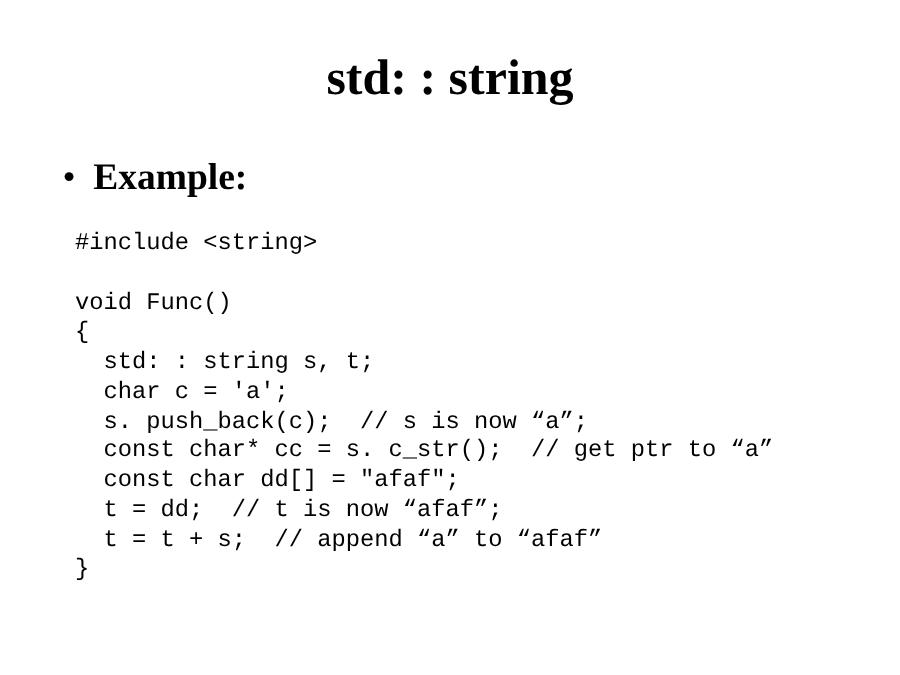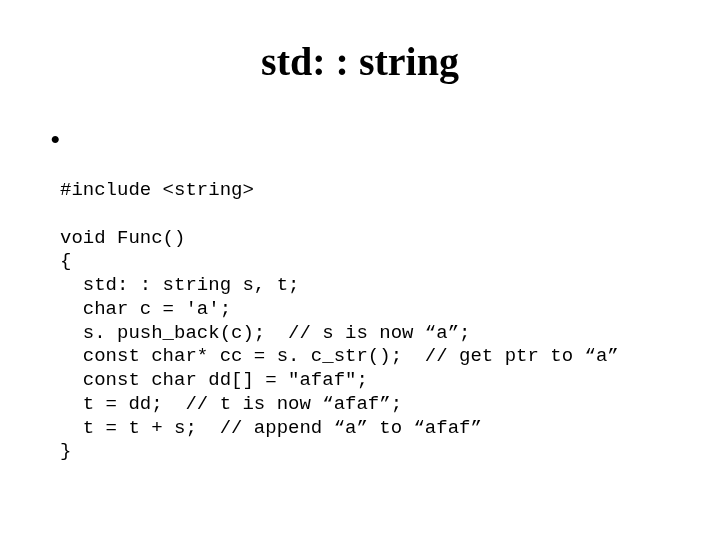--- a/index.html
+++ b/index.html
@@ -47,20 +47,21 @@
   }
 </style>
 </head>
 <body>
 
 <div class="slide">
   <div class="title">std: : string</div>
 
   <div class="bullet-row">
     <span class="bullet-dot">•</span>
+    <span class="bullet-text">Example:</span>
   </div>
 
   <div class="code">#include &lt;string&gt;
 
 void Func()
 {
   std: : string s, t;
   char c = 'a';
   s. push_back(c);  // s is now “a”;
   const char* cc = s. c_str();  // get ptr to “a”

